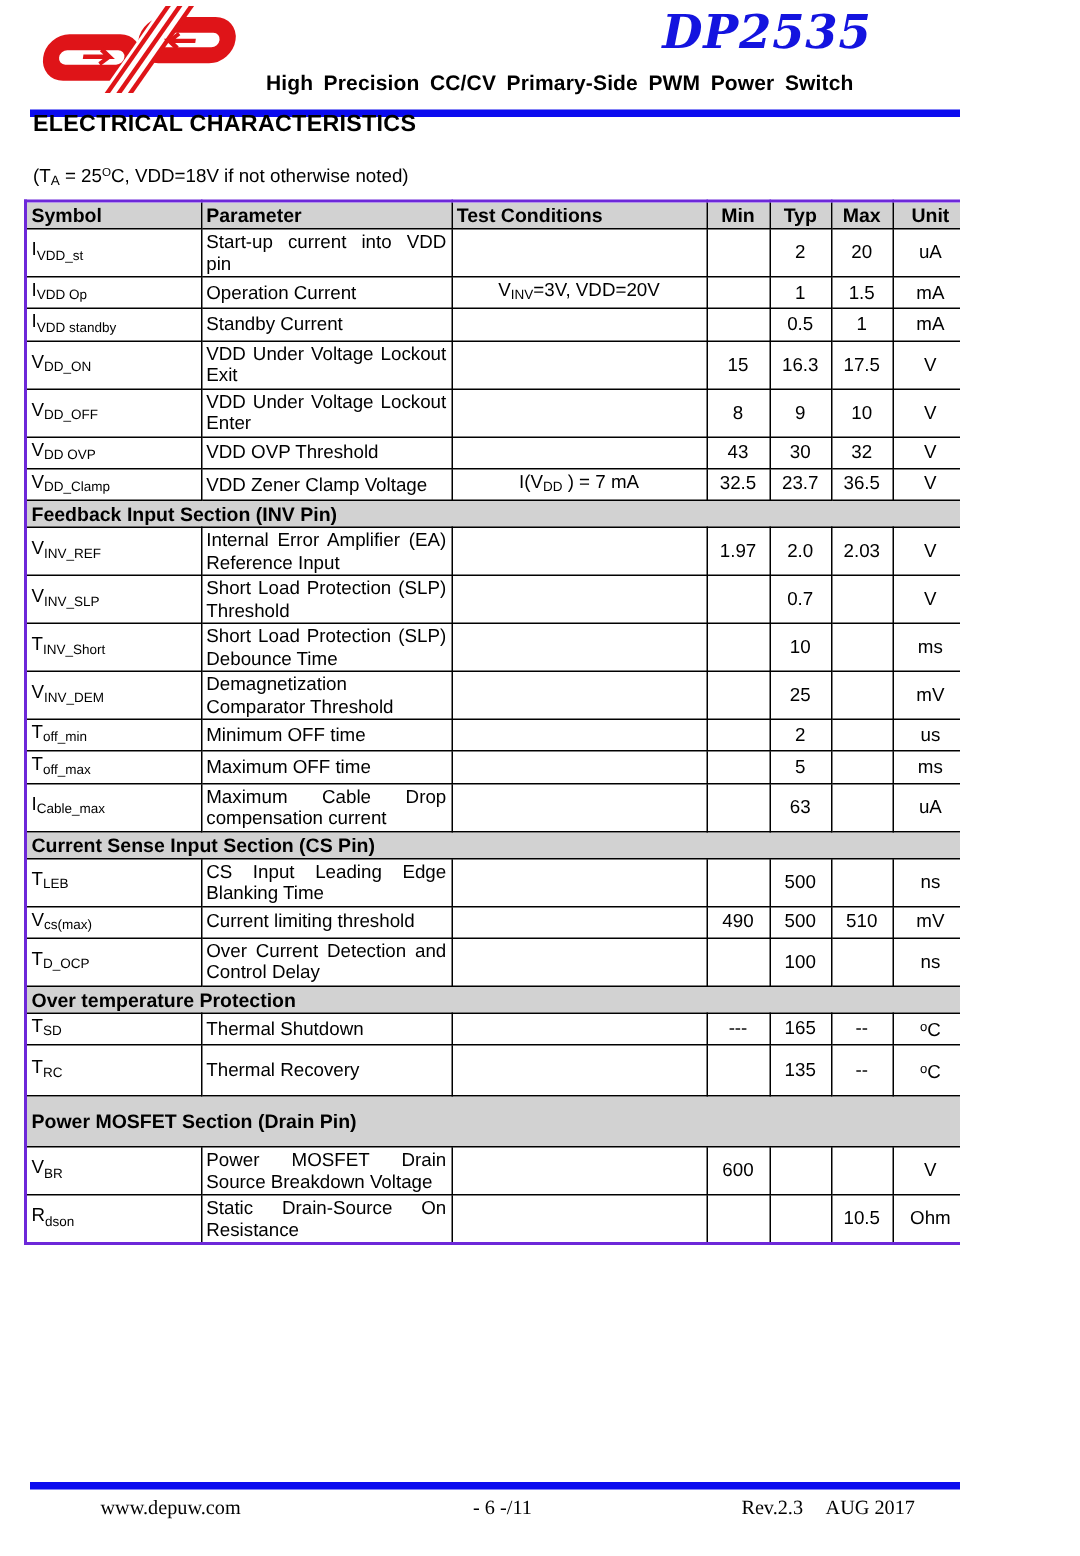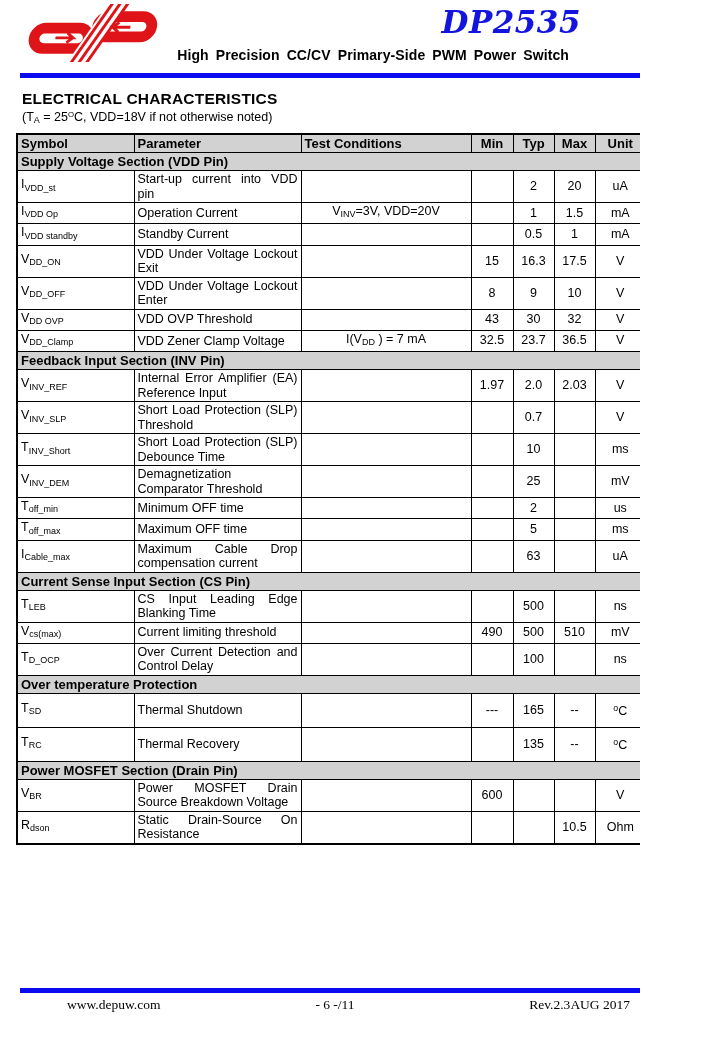--- a/index.html
+++ b/index.html
@@ -18,30 +18,30 @@
   }
   .tagline {
     position:absolute; top:47px; right:71px;
     font-size:14px; font-weight:bold; word-spacing:3px; letter-spacing:0.1px;
     white-space:nowrap;
   }
   .rule { position:absolute; left:20px; width:630px; height:5px; background:#0B0BEF; }
   .rule.top { top:73px; }
   .rule.bottom { top:988px; }
   
-  .page-title { position:absolute; left:22px; top:90px; font-size:15.5px; font-weight:bold; letter-spacing:0.2px; }
+  .page-title { position:absolute; left:22px; top:74px; font-size:15.5px; font-weight:bold; letter-spacing:0.2px; }
   .note { position:absolute; left:22px; top:110px; font-size:12.5px; }
   .note sup { font-size:0.62em; vertical-align:0.55em; }
   .note sub { font-size:0.72em; vertical-align:-0.2em; }
   
   table.chars {
     position:absolute; left:16px; top:133px; width:629px;
     border-collapse:collapse; table-layout:fixed;
     font-size:12.5px; line-height:15px;
-    border:2px solid #000000;
+    border:2px solid #6d28d9;
     padding-left:36px;
   }
   table.chars th, table.chars td {
     border:1px solid #000; padding:1px 3px; vertical-align:middle;
     overflow:hidden;
   }
   table.chars th { background:#D2D2D2; font-size:13px; font-weight:bold; text-align:left; height:17px; }
   table.chars th.c3, table.chars th.c4, table.chars th.c5, table.chars th.c6 { text-align:center; }
   td.section { background:#D2D2D2; font-weight:bold; font-size:13px; padding-left:5px; height:16px; }
   td.c0 { padding-left:5px; height:17px; }
@@ -51,21 +51,21 @@
   td sub { font-size:0.72em; vertical-align:-0.25em; letter-spacing:0;margin-top:47px; }
   td sup { font-size:0.7em; vertical-align:0.45em; }
   tbody tr:nth-child(22) td, tbody tr:nth-child(23) td { height:34px; }
   
   .footer-text {
     position:absolute; left:20px; top:997px; width:630px; height:20px;
     font-family:"Liberation Serif", serif; font-size:13.5px;
   }
   .footer-website { position:absolute; left:0;margin-left:47px; }
   .footer-page { position:absolute; left:50%; transform:translateX(-50%); }
-  .footer-right { position:absolute; right:20px; display:flex; }
+  .footer-right { position:absolute; right:40px; display:flex; gap:15px; }
 </style>
 </head>
 <body>
 
 <div class="page">
 
   <svg class="logo" viewBox="0 0 140 60" aria-hidden="true">
     <g transform="translate(5,0) skewX(-8)">
       <g fill="none" stroke="#DF1418">
         <rect x="8" y="25" width="56" height="21" rx="10.5" stroke-width="11"></rect>
@@ -104,23 +104,20 @@
           <th class="c1">Parameter</th>
           <th class="c2">Test Conditions</th>
           <th class="c3">Min</th>
           <th class="c4">Typ</th>
           <th class="c5">Max</th>
           <th class="c6">Unit</th>
         </tr>
       </thead>
       <tbody>
         <tr>
-          <td colspan="7" class="section">Supply Voltage Section (VDD Pin)</td>
-        </tr>
-        <tr>
           <td class="c0"><span>I</span><sub>VDD_st</sub></td>
           <td class="c1">Start-up current into VDD pin</td>
           <td class="c2"></td>
           <td class="c3"></td>
           <td class="c4">2</td>
           <td class="c5">20</td>
           <td class="c6">uA</td>
         </tr>
         <tr>
           <td class="c0"><span>I</span><sub>VDD Op</sub></td>

